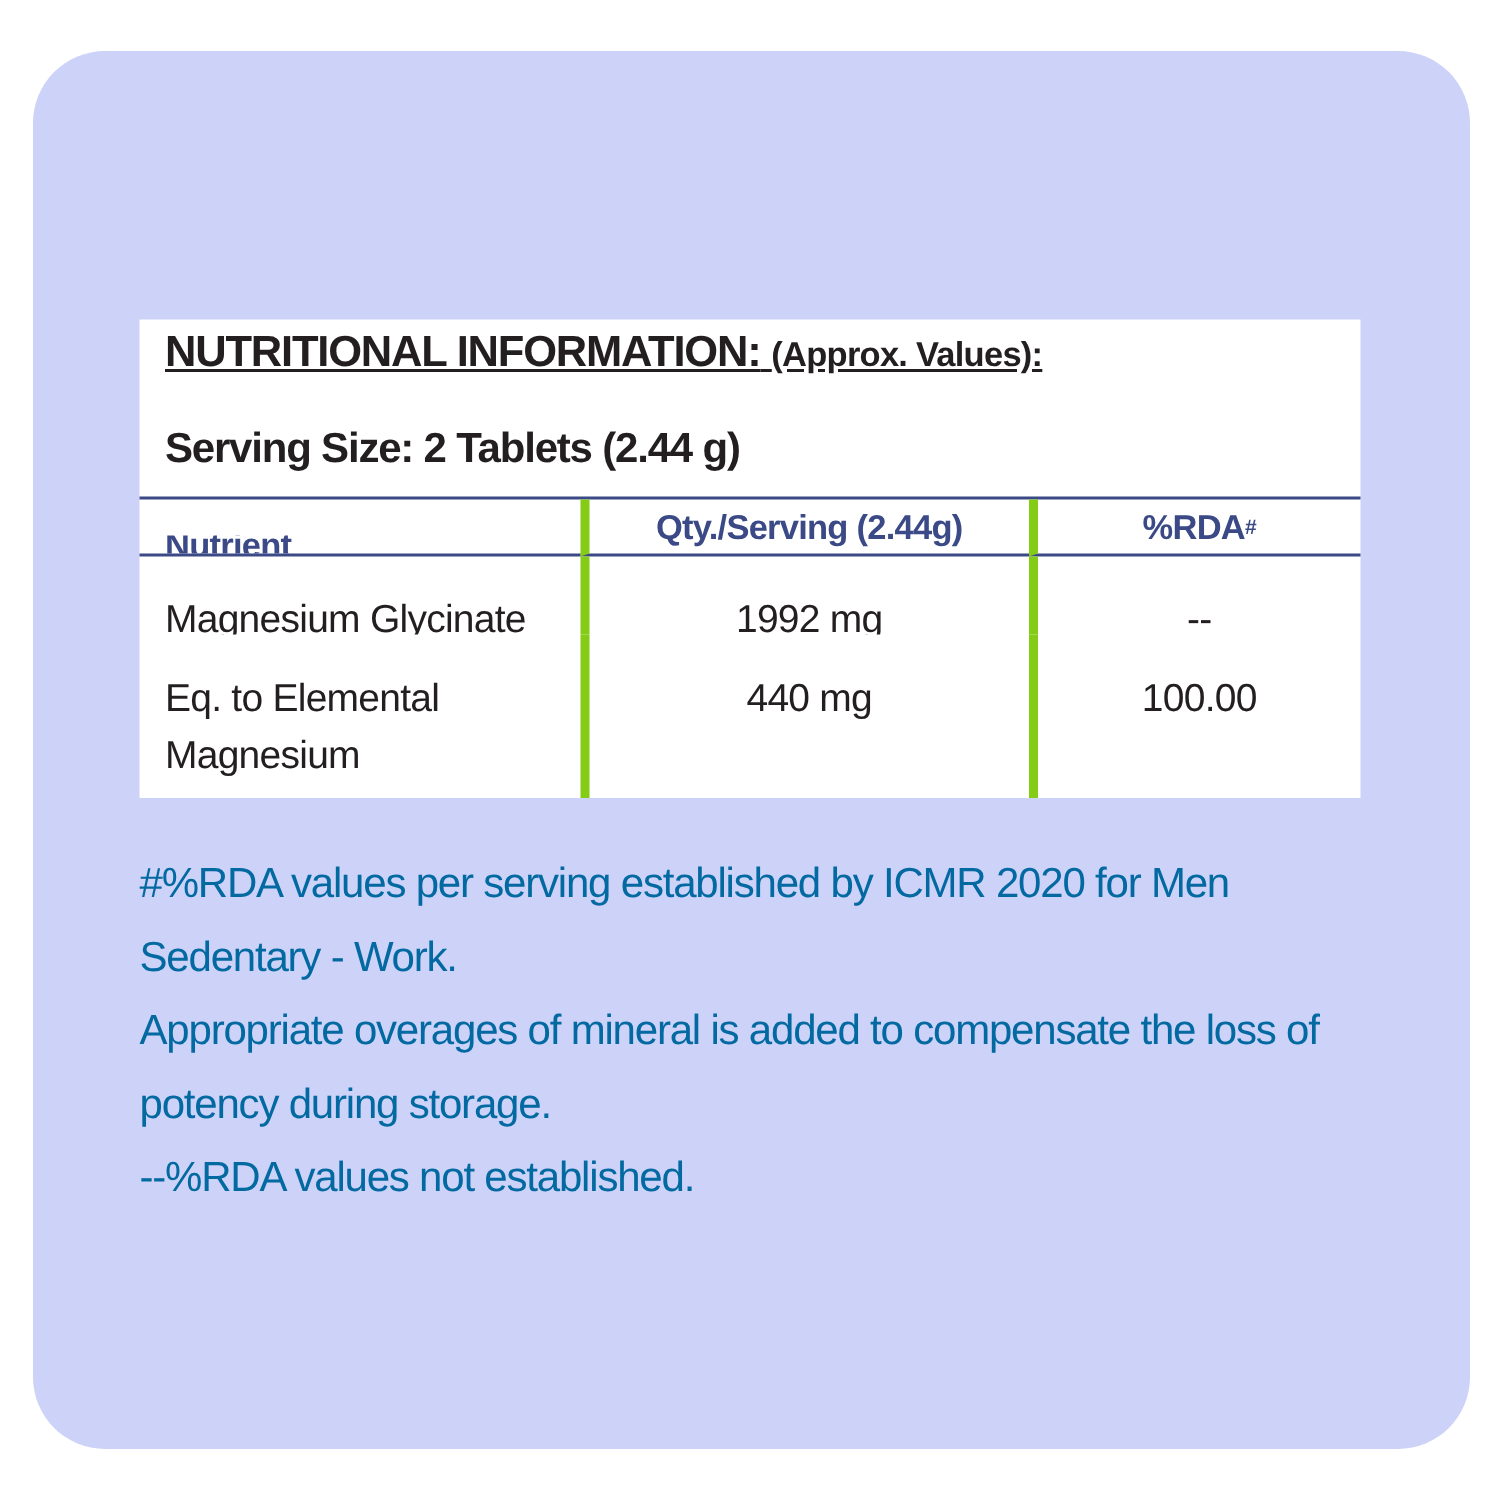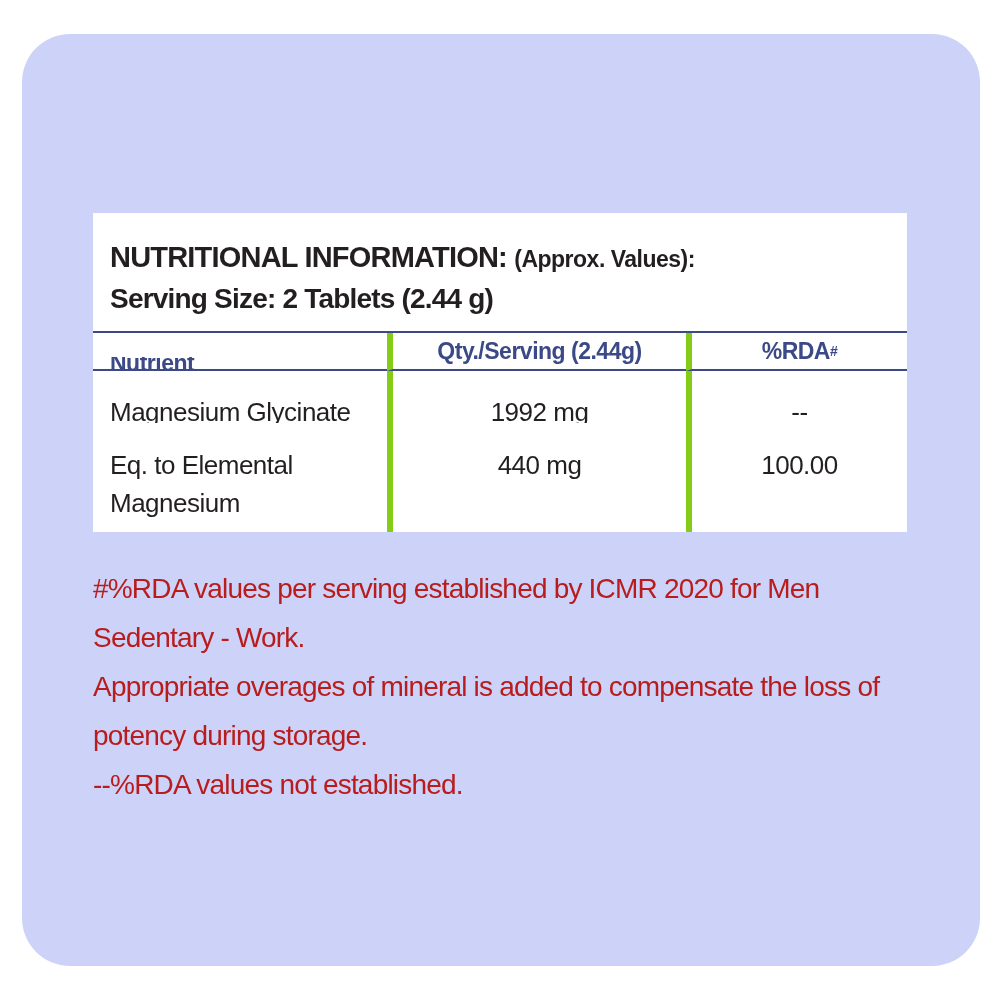--- a/index.html
+++ b/index.html
@@ -29,26 +29,27 @@
     left: 71px;
     top: 179px;
     width: 814px;
     height: 319px;
     background: #ffffff;
   }
 
   .card-title {
     position: absolute;
     left: 17px;
-    top: 28px;
+    top: 6px;
     white-space: nowrap;
     color: #231f20;
     font-weight: bold;
     font-size: 29px;
     letter-spacing: -0.8px;
+    text-decoration: underline;
   }
   .card-title .title-suffix {
     font-size: 23px;
     letter-spacing: -0.5px;
   }
 
   .serving-row {
     position: absolute;
     left: 17px;
     top: 70px;
@@ -104,21 +105,21 @@
   .n-table .td.left { text-align: left; padding-left: 17px; padding-right: 28px; }
   .n-table .td.center { text-align: center; }
   .n-table .row-1 { padding-top: 22px; }
   .n-table .row-2 { padding-top: 23px; }
 
   .notes {
     position: absolute;
     left: 71px;
     top: 530px;
     width: 832px;
-    color: #b91c1c;
+    color: #0369a1;
     font-size: 28px;
     letter-spacing: -0.8px;
     line-height: 49px;
   }
   .notes p { margin: 0; }
 </style>
 </head>
 <body>
 
 <div class="canvas">

